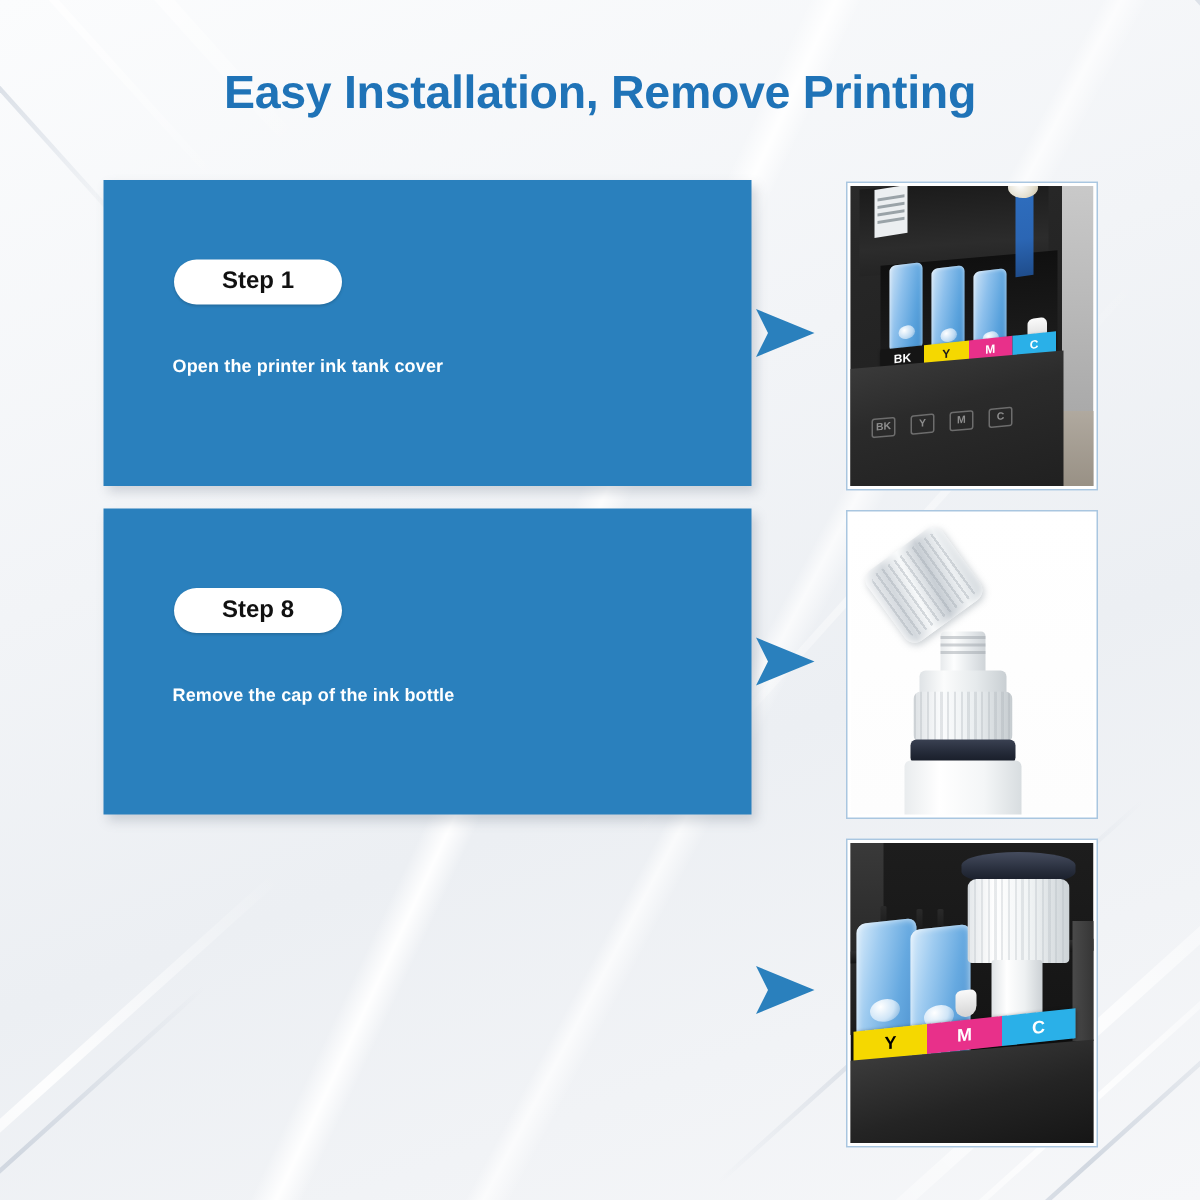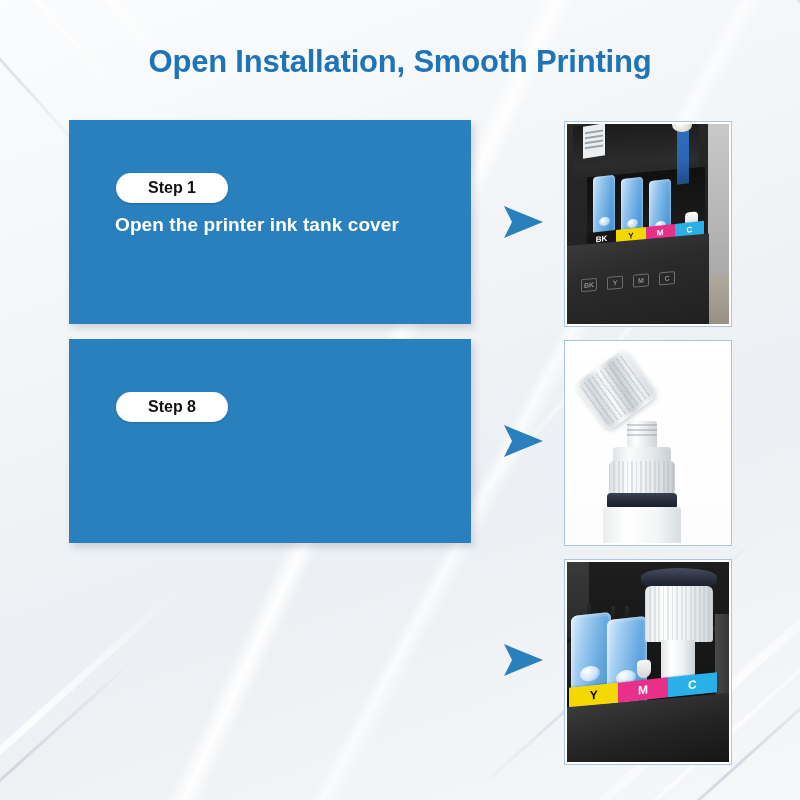--- a/index.html
+++ b/index.html
@@ -73,20 +73,21 @@
   #row-2 { top: 558px; }
 
   .step-card {
     position: absolute;
     left: 69px;
     top: 0;
     width: 402px;
     height: 204px;
     background: #2a80bd;
     box-shadow: 3px 4px 7px rgba(120,130,145,0.30);
+    padding-left: 30px;
   }
 
   .step-pill {
     position: absolute;
     left: 47px;
     top: 53px;
     min-width: 72px;
     height: 30px;
     padding: 0 20px;
     border-radius: 16px;
@@ -96,23 +97,23 @@
     font-weight: bold;
     display: flex;
     align-items: center;
     justify-content: center;
     box-shadow: 0 1px 2px rgba(0,0,0,0.18);
   }
 
   .step-text {
     position: absolute;
     left: 46px;
-    top: 94px;
+    top: 117px;
     color: #ffffff;
-    font-size: 19px;
+    font-size: 12px;
     font-weight: bold;
     letter-spacing: 0.1px;
     white-space: nowrap;
   }
 
   
   .arrow {
     position: absolute;
     left: 499px;
     top: 82px;
@@ -325,21 +326,21 @@
   <div class="streak s-tr1"></div>
   <div class="streak dark s-tr2"></div>
   <div class="streak s-br1"></div>
   <div class="streak s-br2"></div>
   <div class="streak dark s-br3"></div>
   <div class="streak dark s-br4"></div>
   <div class="streak s-bl1"></div>
   <div class="streak dark s-bl2"></div>
   <div class="streak s-ml1"></div>
 
-  <div id="title">Open Installation, Smooth Printing</div>
+  <div id="title">Easy Installation, Remove Printing</div>
 
   <div class="row" id="row-0">
     <div class="step-card">
       <div class="step-pill">Step 1</div>
       <div class="step-text">Open the printer ink tank cover</div>
     </div>
 
     <svg class="arrow" viewBox="0 0 46 40">
       <path d="M5 4 L44 20 L5 36 L13 20 Z" fill="#2a80bd"></path>
     </svg>
@@ -377,20 +378,21 @@
           <span>M</span>
           <span>C</span>
         </div>
       </div>
     </div>
   </div>
 
   <div class="row" id="row-1">
     <div class="step-card">
       <div class="step-pill">Step 8</div>
+      <div class="step-text">Remove the cap of the ink bottle</div>
     </div>
 
     <svg class="arrow" viewBox="0 0 46 40">
       <path d="M5 4 L44 20 L5 36 L13 20 Z" fill="#2a80bd"></path>
     </svg>
 
     <div class="photo">
       <div class="photo-inner">
         <div class="p2-bg"></div>
         <div class="p2-cap"></div>

